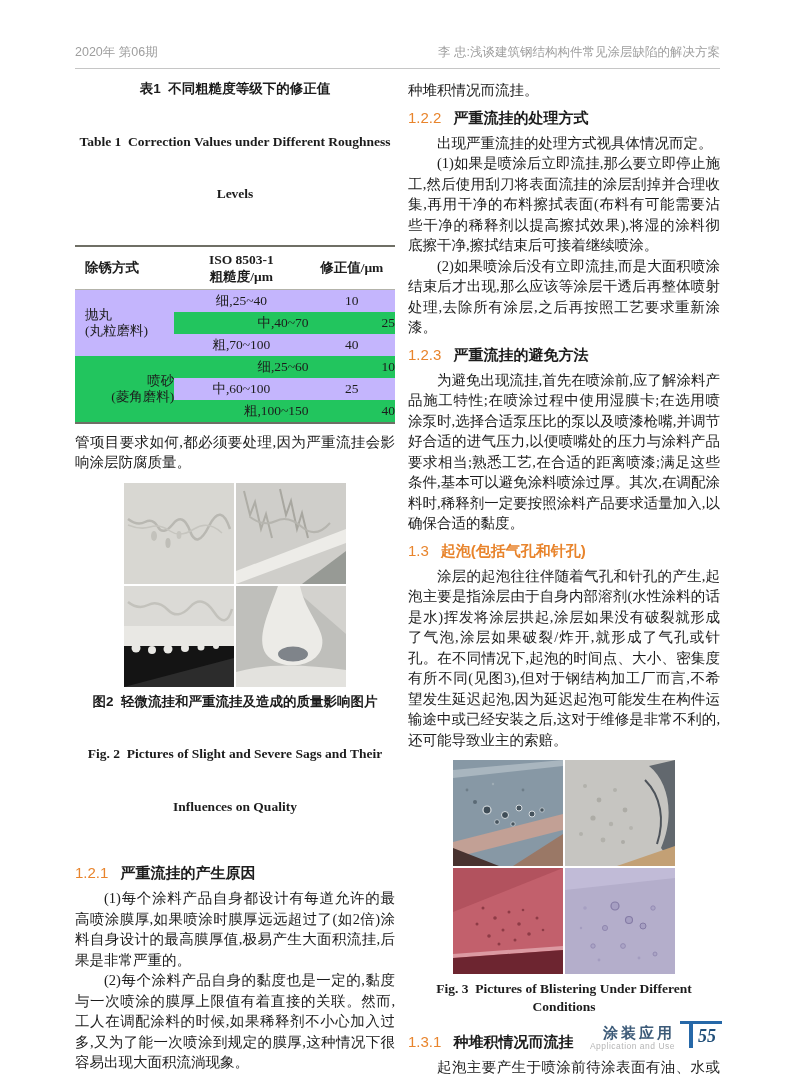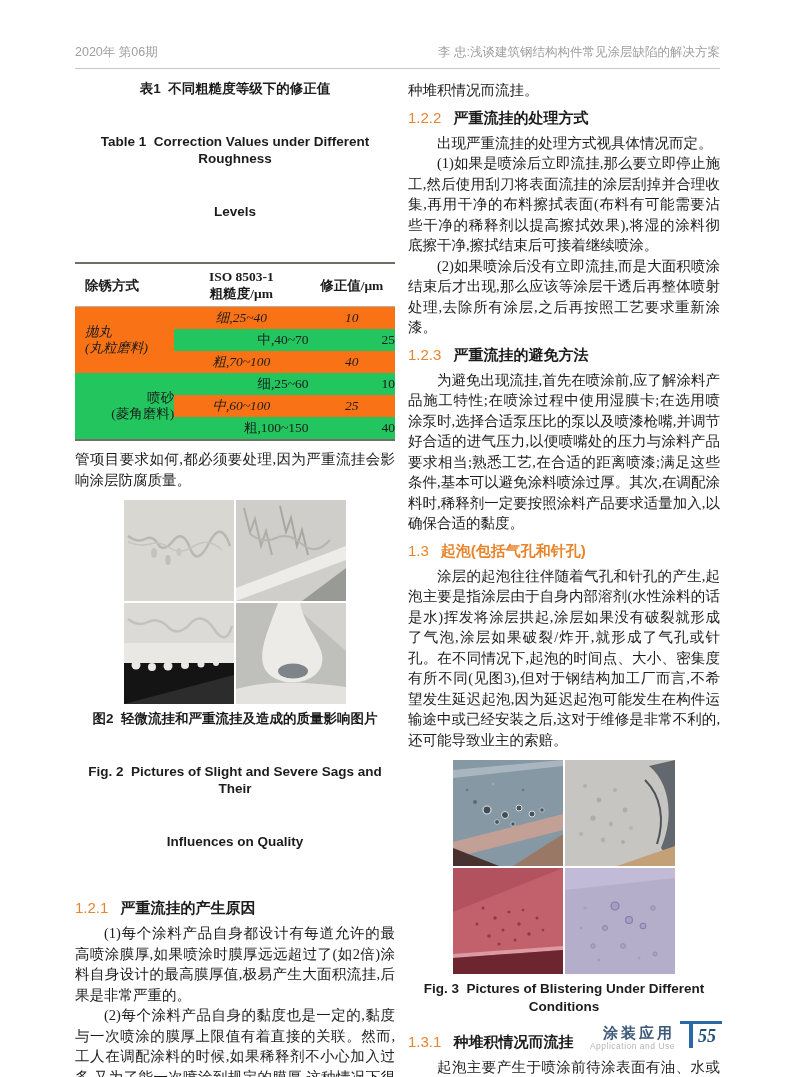--- a/index.html
+++ b/index.html
@@ -8,30 +8,30 @@
   
   .header{position:absolute;top:44px;left:75px;width:645px;display:flex;justify-content:space-between;
           font-family:"Liberation Sans","DejaVu Sans",sans-serif;font-size:12.5px;color:#9e9e9e;
           border-bottom:1px solid #c6c6c6;padding-bottom:7px;}
   
   .columns{position:absolute;top:80px;left:75px;display:flex;gap:13px;}
   .col{width:320px;}
   .col.rightc{width:312px;}
   .cap{text-align:center;font-weight:bold;font-size:13.5px;line-height:17.5px;white-space:pre-wrap;}
   .cap-cn{font-family:"Liberation Sans","DejaVu Sans",sans-serif;}
-  .cap-en{font-family:Liberation Sans, sans-serif;text-align:center;}
+  .cap-en{font-family:Liberation Serif, serif;text-align:center;}
   
   table{width:100%;border-collapse:collapse;margin-top:7px;font-size:13.5px;
         border-top:2px solid #6f6f65;border-bottom:2px solid #6f6f65;}
   thead th{font-weight:bold;border-bottom:1px solid #b3b3aa;height:40px;line-height:17px;}
   th.left,td.grp{text-align:left;padding-left:10px;}
   tbody td{height:22px;text-align:center;padding:0;font-size:13.5px;}
   td.grp{line-height:16px;font-size:13.5px;}
   .tan td,.tanc{background:#22c55e;text-align:right;}
-  .whitec{background:#f97316;font-style:italic;}
+  .whitec{background:#c4b5fd;}
   
   .p{font-size:14.5px;line-height:20.5px;text-align:justify;margin:0;text-indent:2em;}
   .p.noind{text-indent:0;}
   .mt8{margin-top:8px;}
   
   .sec{font-size:15px;margin:6px 0 4px;line-height:21px;}
   .sec .num{color:#e8842c;font-family:"Liberation Sans","DejaVu Sans",sans-serif;margin-right:12px;}
   .sec .ttl{font-weight:bold;font-family:"Liberation Sans","DejaVu Sans",sans-serif;}
   .sec .ttl.orange{color:#e8842c;}
   

